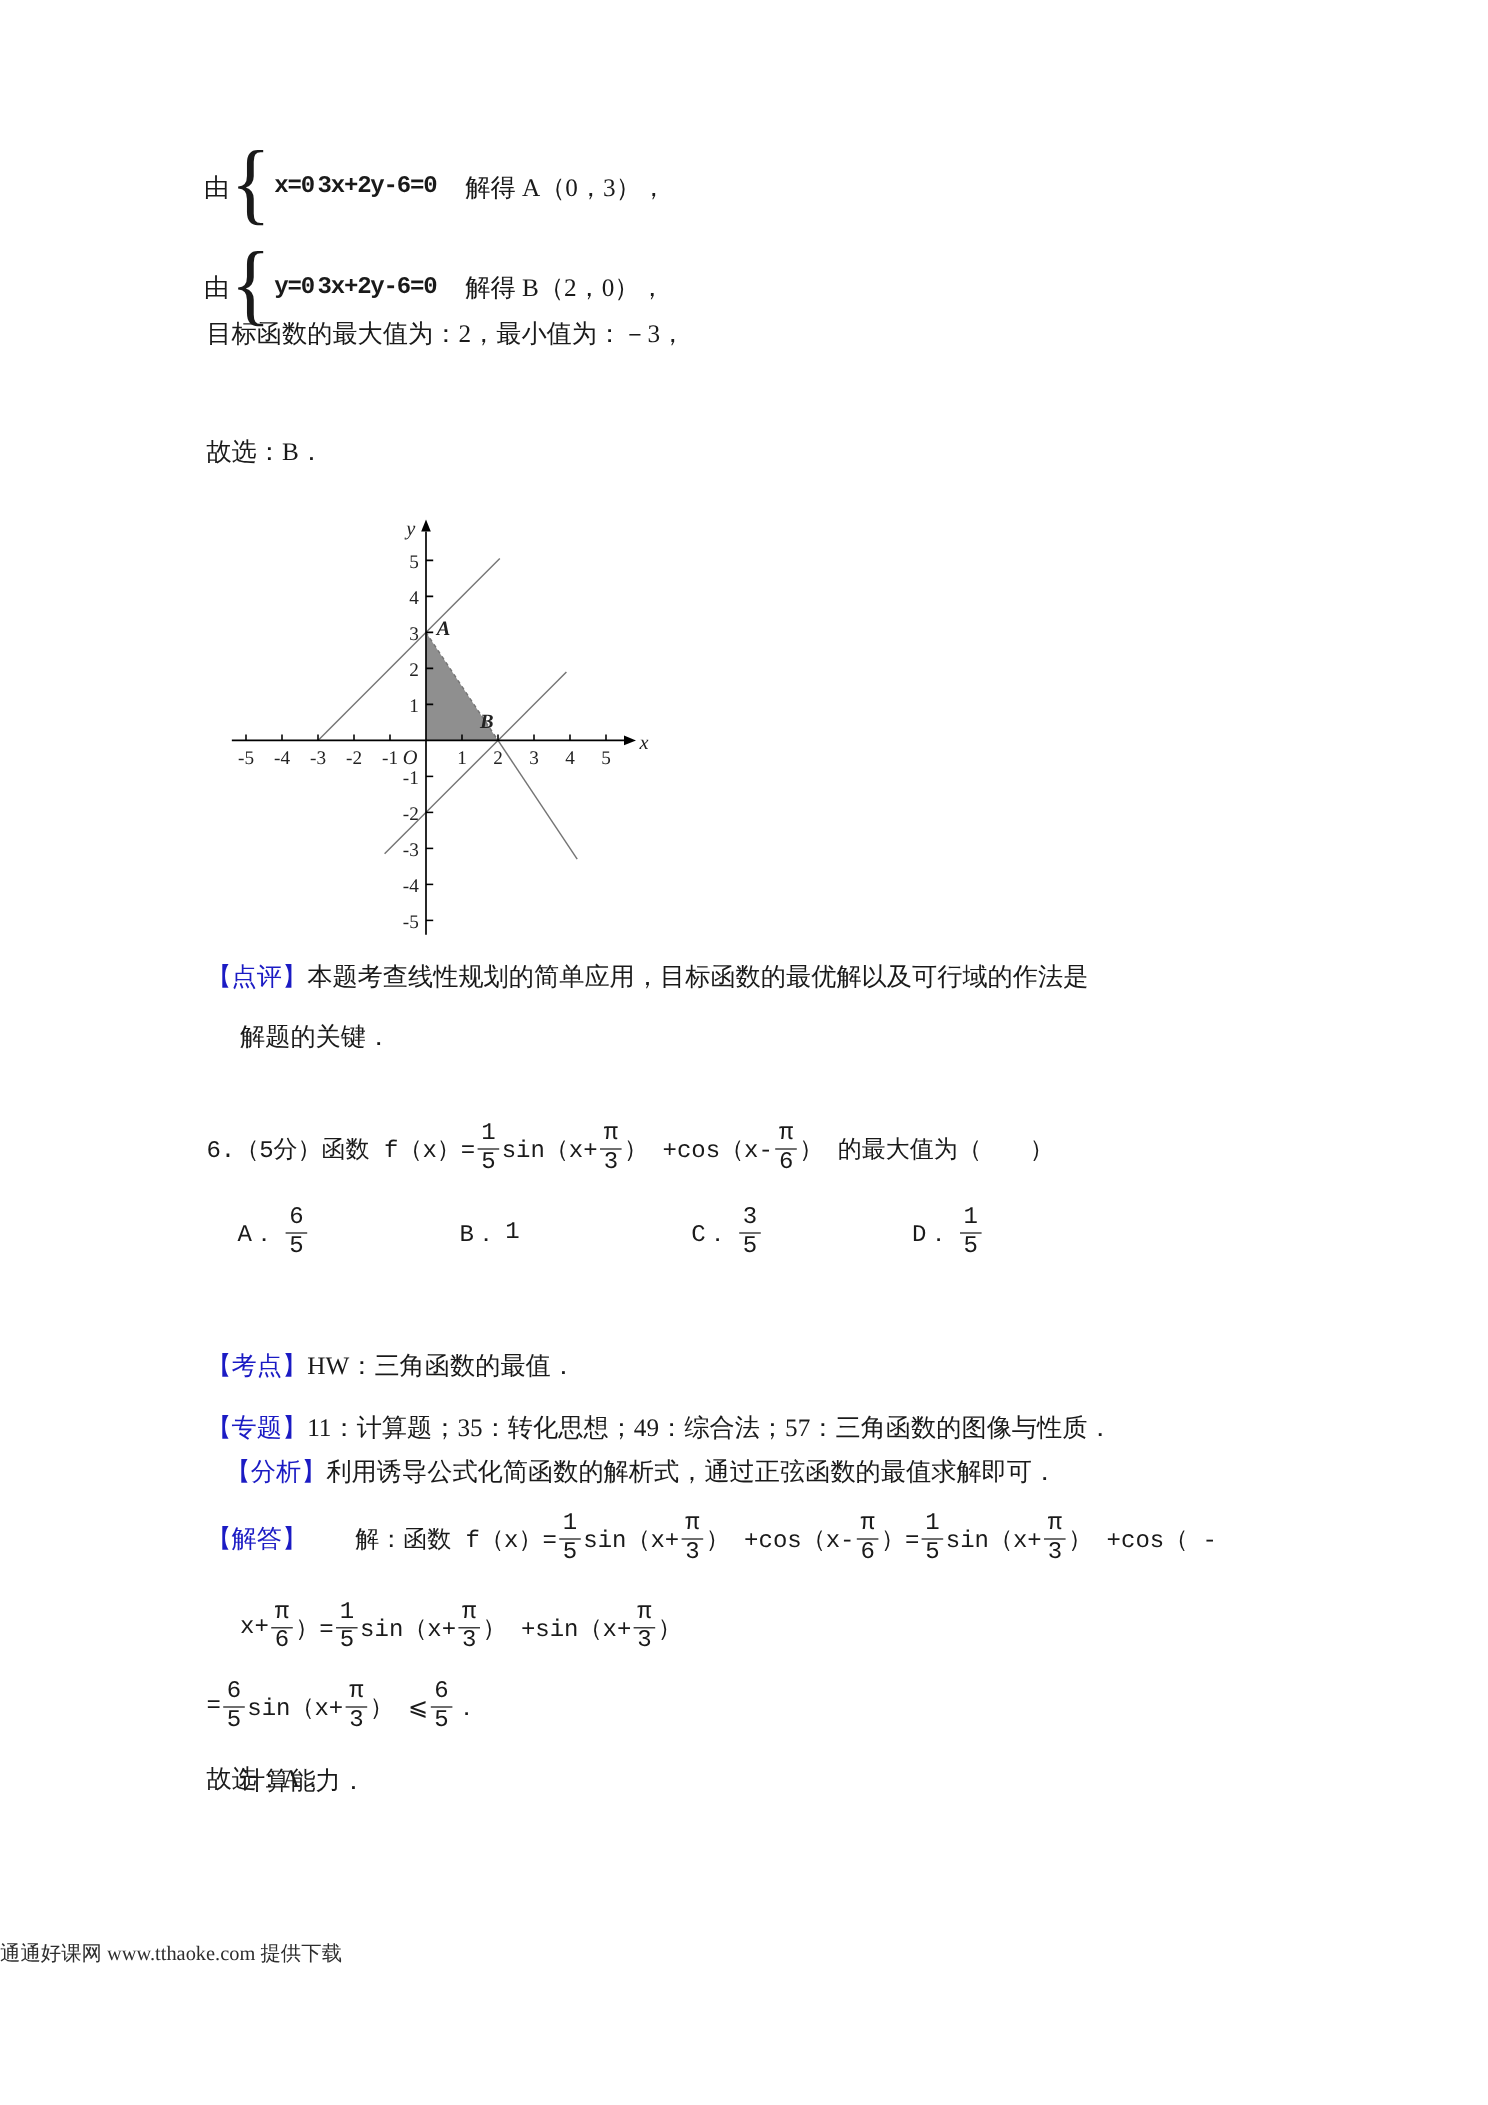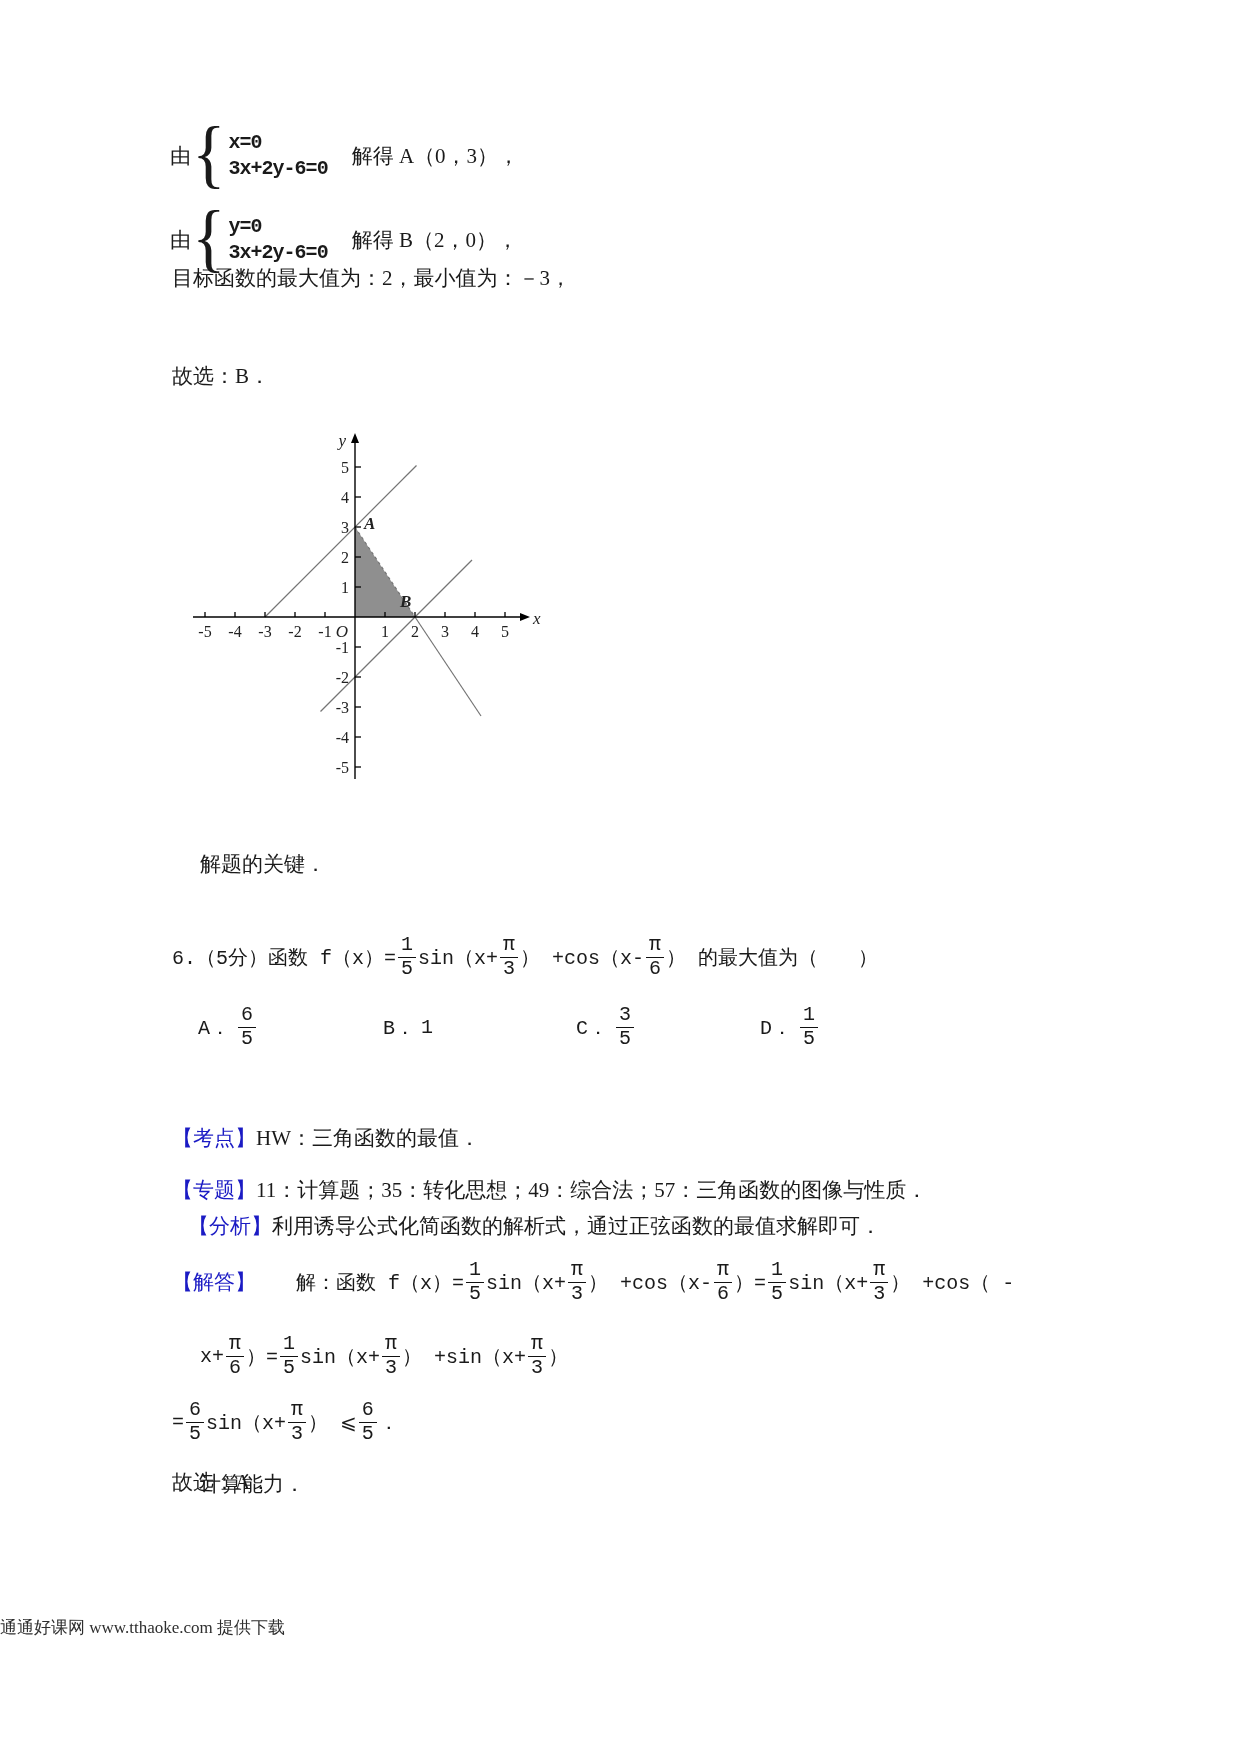--- a/index.html
+++ b/index.html
@@ -6,21 +6,21 @@
   .page{position:relative;width:1240px;height:1754px;background:#ffffff;overflow:hidden;
         font-family:"Liberation Serif","DejaVu Serif",serif;color:#1a1a1a;}
   .abs{position:absolute;white-space:nowrap;}
   .txt21{font-size:21px;line-height:1.35;}
   .lbl{color:#1b1bc4;font-size:21px;}
   
   .sys{display:flex;align-items:center;}
   .sys .lead{font-size:21px;}
   .sys .brace{font-size:70px;font-weight:400;line-height:0.9;transform:scaleY(1.08);
               font-family:"Liberation Serif",serif;margin:0 3px 4px 1px;}
-  .sys .eqs{display:flex;flex-direction:column;gap:3px;}
+  .sys .eqs{display:flex;flex-direction:row;gap:3px;}
   .sys .eq{font-family:"Liberation Mono","DejaVu Sans Mono",monospace;font-weight:700;
            font-size:20px;letter-spacing:-1px;}
   .sys .result{margin-left:24px;font-size:21px;}
   
   .formula{display:flex;align-items:center;font-family:"Liberation Mono","DejaVu Sans Mono",monospace;
            font-size:20px;}
   .formula .ft{white-space:pre;}
   .frac{display:inline-flex;flex-direction:column;align-items:center;vertical-align:middle;
         margin:0 2px;line-height:1.12;}
   .frac .num{display:block;padding:0 3px;font-size:20px;}
@@ -108,20 +108,23 @@
         <text x="156" y="315" text-anchor="end" font-size="16" fill="#222">-4</text>
         <line x1="162" y1="339" x2="168" y2="339" stroke="#000" stroke-width="1.3"></line>
         <text x="156" y="345" text-anchor="end" font-size="16" fill="#222">-5</text>
         <text x="155" y="209" text-anchor="end" font-size="17" fill="#222" font-style="italic">O</text>
         <text x="153" y="18" text-anchor="end" font-size="17" fill="#222" font-style="italic">y</text>
         <text x="340" y="196" text-anchor="start" font-size="17" fill="#222" font-style="italic">x</text>
         <text x="171" y="101.39999999999999" text-anchor="start" font-size="17" fill="#222" font-style="italic" font-weight="bold">A</text>
         <text x="207" y="178.5" text-anchor="start" font-size="17" fill="#222" font-style="italic" font-weight="bold">B</text>
       </svg></div>
 
+  <div class="abs txt21" style="left:172px;top:800px;">
+    <span class="lbl">【点评】</span><span>本题考查线性规划的简单应用，目标函数的最优解以及可行域的作法是</span>
+  </div>
   <div class="abs txt21" style="left:200px;top:850px;">解题的关键．</div>
 
   <div class="abs formula" style="left:172px;top:928px;height:58px;">
       <span class="ft">6.（5分）函数 f（x）=</span>
       <span class="frac">
         <span class="num">1</span>
         <span class="den">5</span>
       </span>
       <span class="ft">sin（x+</span>
       <span class="frac">

